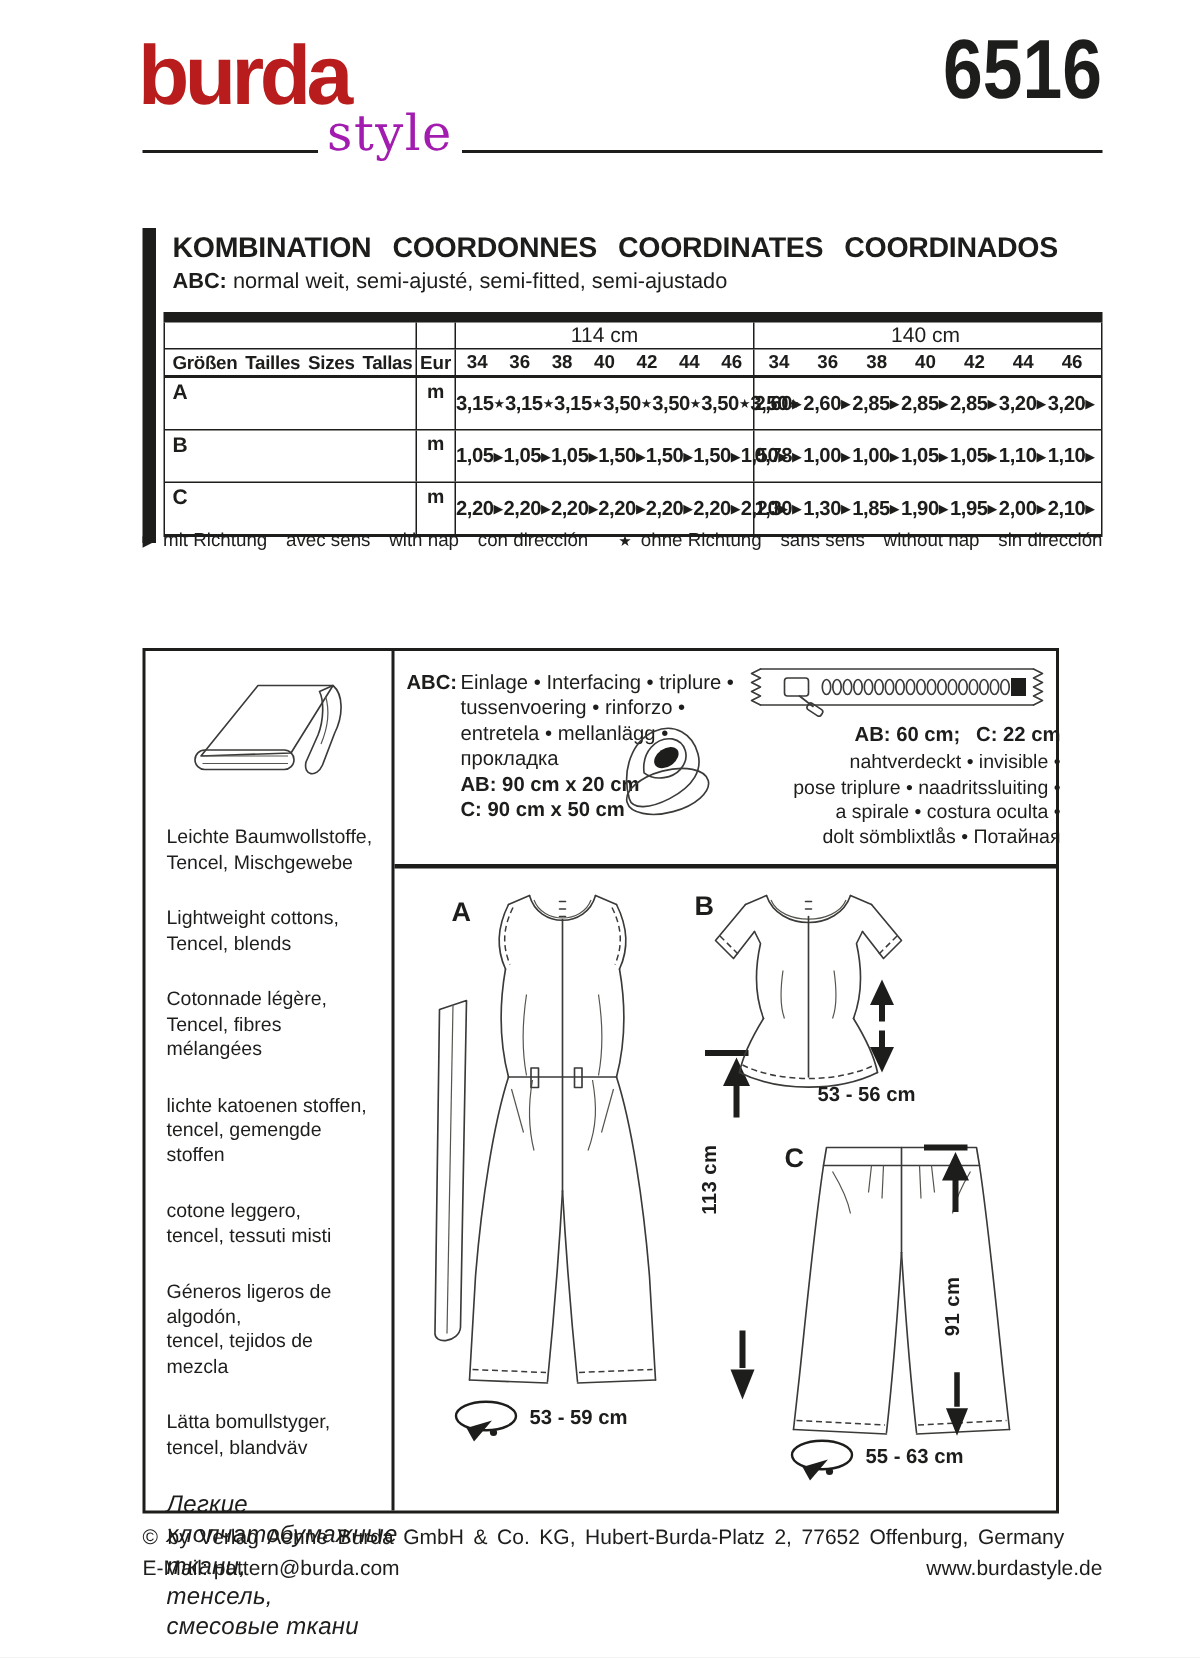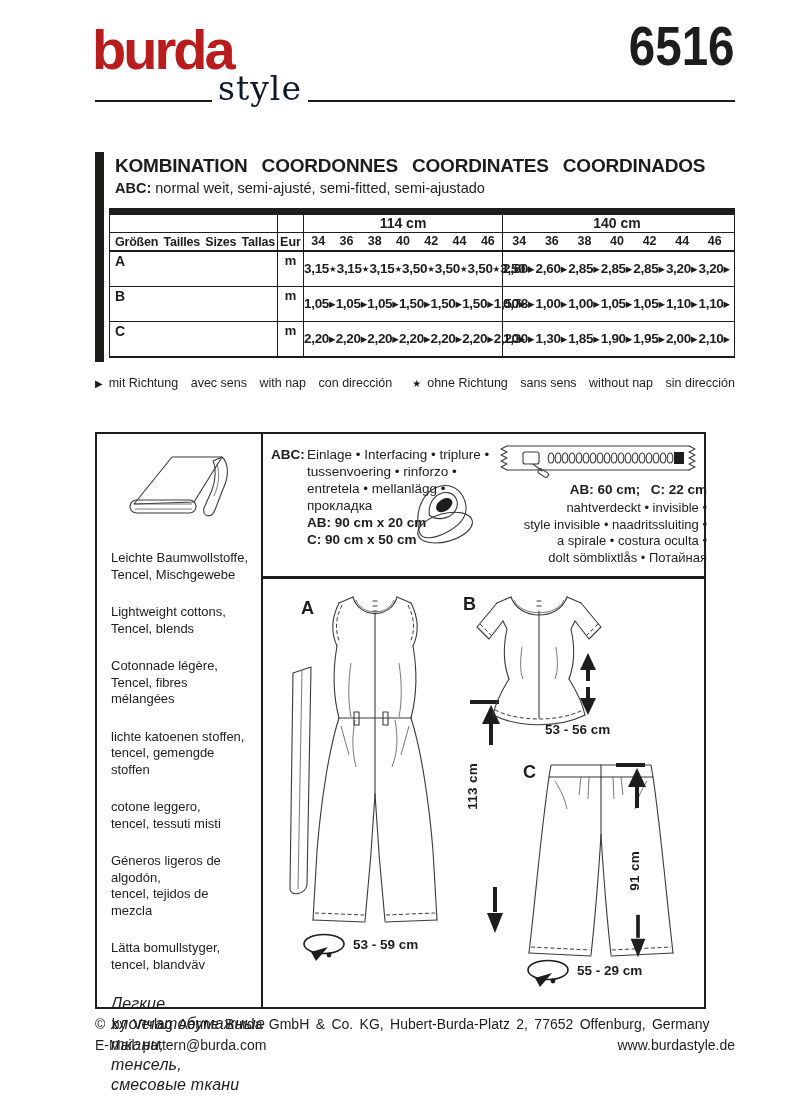--- a/index.html
+++ b/index.html
@@ -5,21 +5,21 @@
   html,body{margin:0;padding:0;background:#e9e9e9;}
   .page{position:relative;width:800px;height:1105px;background:#ffffff;overflow:hidden;
         font-family:"Liberation Sans",sans-serif;color:#1d1d1b;}
   .abs{position:absolute;}
 
   
   .logo-burda{left:92px;top:22px;font-family:Liberation Sans, sans-serif;font-weight:bold;
               font-size:56px;line-height:1;letter-spacing:-3px;color:#b91c1c;}
   .logo-rule{left:95px;top:100px;width:640px;height:2px;background:#1d1d1b;}
   .logo-style{left:212px;top:72px;font-family:"DejaVu Serif",serif;font-size:33px;line-height:1;
-              color:#0f172a;background:#fff;padding:0 6px;letter-spacing:1px;z-index:2;}
+              color:#a21caf;background:#fff;padding:0 6px;letter-spacing:1px;z-index:2;}
   .pattern-number{right:65px;top:18px;font-weight:bold;font-size:56px;line-height:1;
                   letter-spacing:0px;transform:scaleX(0.85);transform-origin:right top;}
 
   
   .heading-bar{left:95px;top:152px;width:9px;height:210px;background:#1d1d1b;}
   .main-heading{left:115px;top:155px;font-weight:bold;font-size:19px;letter-spacing:-0.2px;
                 word-spacing:9px;white-space:nowrap;}
   .fit-line{left:115px;top:180px;font-size:14.5px;white-space:nowrap;}
   .fit-line b{margin-right:4px;}
 
@@ -27,34 +27,34 @@
   .ptable{left:109px;top:208px;width:626px;box-sizing:border-box;}
   .t-bar{height:7px;background:#1d1d1b;}
   .t-body{border-left:1.5px solid #1d1d1b;border-right:1.5px solid #1d1d1b;}
   .t-row{display:flex;border-bottom:1.5px solid #1d1d1b;align-items:stretch;}
   .t-row.thick{border-bottom:2.5px solid #1d1d1b;}
   .c-label{width:168px;box-sizing:border-box;border-right:1.5px solid #1d1d1b;padding:1px 0 0 5px;}
   .c-eur{width:26px;box-sizing:border-box;border-right:1.5px solid #1d1d1b;text-align:center;padding-top:1px;}
   .c-g1{width:199px;box-sizing:border-box;border-right:1.5px solid #1d1d1b;display:flex;}
   .c-g2{width:228px;box-sizing:border-box;display:flex;}
   .hrow{height:17px;}
-  .hrow .c-g1,.hrow .c-g2{display:block;text-align:center;font-weight:bold;font-size:14px;line-height:16px;}
+  .hrow .c-g1,.hrow .c-g2{display:block;text-align:center;font-weight:normal;font-size:14px;line-height:16px;}
   .srow{height:17px;font-weight:bold;font-size:12.5px;line-height:16px;}
   .srow .c-label{word-spacing:2px;letter-spacing:-0.2px;}
   .drow{height:34px;font-size:13.5px;}
   .drow .c-label{font-weight:bold;font-size:14px;}
   .drow .c-eur{font-weight:bold;font-size:13px;}
   .sz{flex:1;text-align:center;font-weight:bold;}
   .cell{flex:1;text-align:center;display:flex;flex-direction:row;align-items:center;}
   .val{font-weight:bold;font-size:13.5px;line-height:16px;letter-spacing:-0.3px;}
   .sym{font-size:8.5px;line-height:11px;}
 
   
   .legend{left:95px;top:353px;width:640px;display:flex;justify-content:space-between;
-          font-size:12.5px;margin-top:23px;}
+          font-size:12.5px;}
   .legend .lsym{font-size:10px;margin-right:6px;}
 
   
   .bigbox{left:95px;top:432px;width:611px;height:577px;border:2px solid #1d1d1b;box-sizing:border-box;}
   .box-left{position:absolute;left:0;top:0;width:166px;height:100%;box-sizing:border-box;
             border-right:2px solid #1d1d1b;padding:8px 8px 0 14px;}
   .mat-item{font-size:13px;line-height:1.27;white-space:pre-line;margin-bottom:21px;}
   .mat-item.ru{font-size:16px;letter-spacing:0.2px;font-style:italic;}
   .fabric-wrap{width:128px;margin:2px auto 14px auto;}
 
@@ -413,21 +413,21 @@
             <ellipse class="line" cx="161" cy="18" rx="2.8" ry="5"></ellipse>
             <ellipse class="line" cx="168" cy="18" rx="2.8" ry="5"></ellipse>
             <ellipse class="line" cx="175" cy="18" rx="2.8" ry="5"></ellipse>
           <rect class="ink" x="179" y="12" width="10" height="12"></rect>
           <rect class="line" fill="#fff" x="28" y="12" width="16" height="12" rx="2"></rect>
           <line class="line" x1="38" y1="24" x2="47" y2="31"></line>
           <rect class="line" fill="#fff" x="45" y="28" width="11" height="5" rx="2" transform="rotate(33 45 28)"></rect>
         </svg>
         <div class="zip-size">AB: 60 cm;  C: 22 cm</div>
         <div class="zip-line">nahtverdeckt • invisible •</div>
-        <div class="zip-line">style invisible • naadritssluiting •</div>
+        <div class="zip-line">pose triplure • naadritssluiting •</div>
         <div class="zip-line">a spirale • costura oculta •</div>
         <div class="zip-line">dolt sömblixtlås • Потайная</div>
       </div>
     </div>
 
     <div class="box-right-bottom">
 
       <div class="glabel" style="left:38px;top:20px">A</div>
       <svg class="abs" style="left:20px;top:10px" viewBox="0 0 190 355" width="190" height="355">
         <path class="line" d="M10,84 L28,78 L24,296 C23,306 6,308 7,299 Z"></path>
@@ -539,21 +539,21 @@
       <div class="vlabel" style="left:364px;top:272px">91 cm</div>
       <svg class="abs" style="left:364px;top:334px" viewBox="0 0 22 50" width="22" height="46">
         <path class="arr" d="M11,2 V27"></path>
           <polygon class="ink" points="11,48 3,28 19,28"></polygon>
       </svg>
       <svg class="abs" style="left:262px;top:378px" viewBox="0 0 46 32" width="46" height="32">
         <ellipse cx="23" cy="13" rx="20" ry="9.5" fill="none" stroke="#1d1d1b" stroke-width="1.6"></ellipse>
         <polygon class="ink" points="10,21 27,16 15,30"></polygon>
           <circle class="ink" cx="28" cy="24" r="2.4"></circle>
       </svg>
-      <div class="mlabel" style="left:314px;top:384px">55 - 29 cm</div>
+      <div class="mlabel" style="left:314px;top:384px">55 - 63 cm</div>
     </div>
   </div>
 
   <div class="abs footer-copy">© by Verlag Aenne Burda GmbH &amp; Co. KG, Hubert-Burda-Platz 2, 77652 Offenburg, Germany</div>
   <div class="abs footer-l2">
     <span>E-Mail: pattern@burda.com</span>
     <span>www.burdastyle.de</span>
   </div>
 
 </div>

